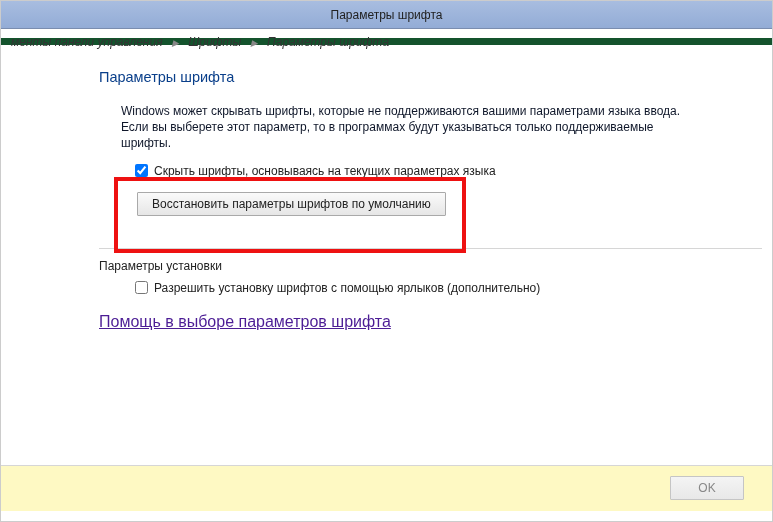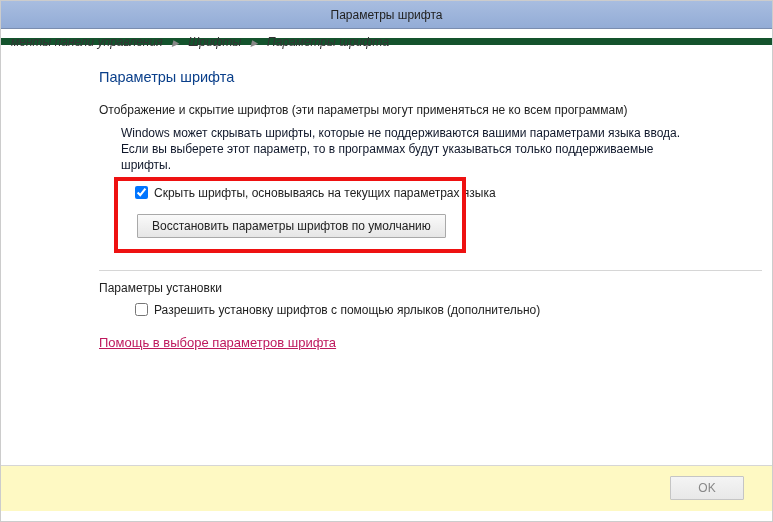--- a/index.html
+++ b/index.html
@@ -85,24 +85,24 @@
   width: 352px;
   height: 76px;
   pointer-events: none;
 }
 .divider {
   border: none;
   border-top: 1px solid #d6d6d6;
   margin: 32px 0 10px 0;
 }
 .link {
-  color: #be185d;
+  color: #4c1d95;
   text-decoration: underline;
   cursor: pointer;
-  font-size: 13px;
+  font-size: 16px;
 }
 .footer {
   position: relative;
   height: 46px;
   border-top: 1px solid #d6d6d6;
   background: #fef9c3;
 }
 .ok-btn {
   position: absolute;
   right: 28px;
@@ -129,21 +129,20 @@
   <span class="crumb">менты панели управления</span>
   <span class="sep sep-caret">▶</span>
   <span class="crumb">Шрифты</span>
   <span class="sep sep-caret">▶</span>
   <span class="crumb">Параметры шрифта</span>
 </div>
 
 <div class="content">
   <h1 class="page-title">Параметры шрифта</h1>
 
-  <div class="section-title">Отображение и скрытие шрифтов (эти параметры могут применяться не ко всем программам)</div>
   <p class="desc">Windows может скрывать шрифты, которые не поддерживаются вашими параметрами языка ввода. Если вы выберете этот параметр, то в программах будут указываться только поддерживаемые шрифты.</p>
 
   <div class="checkbox-row">
     <input type="checkbox" id="cb1" checked="" style="">
     <label for="cb1">Скрыть шрифты, основываясь на текущих параметрах языка</label>
   </div>
 
   <button class="restore-btn">Восстановить параметры шрифтов по умолчанию</button>
 
   <div class="highlight-box"></div>

